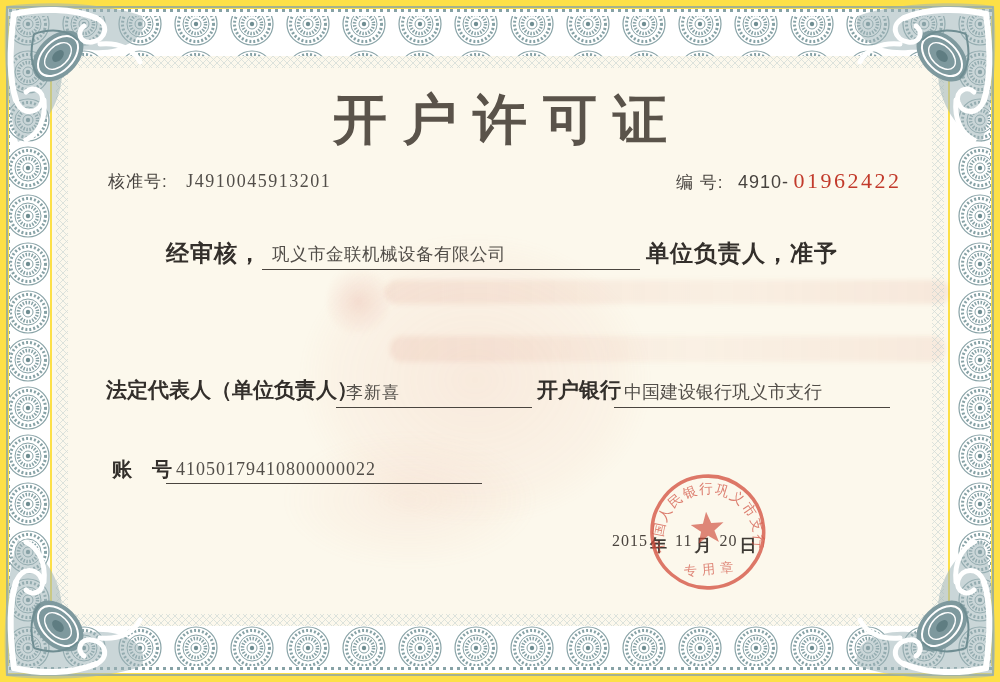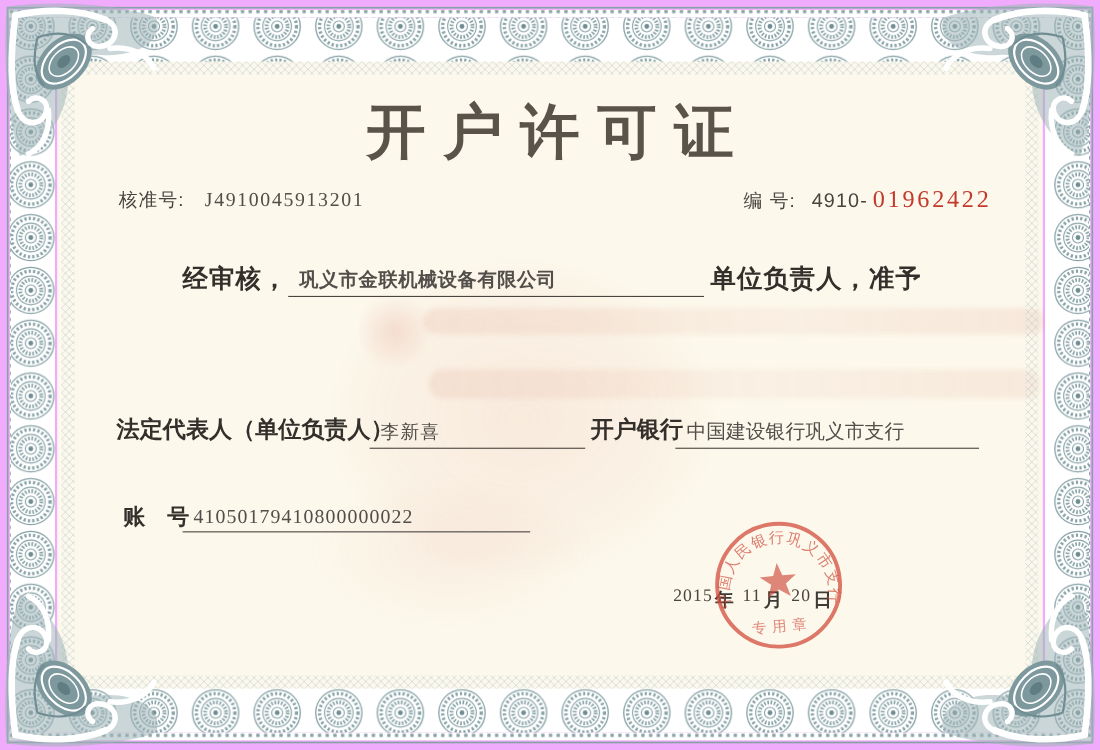--- a/index.html
+++ b/index.html
@@ -1,19 +1,19 @@
 <!DOCTYPE html>
 <html><head>
 <meta charset="utf-8">
 <style>
   * { margin:0; padding:0; box-sizing:border-box; }
   html,body { background:#ffffff; }
   .stage {
     position:relative; width:1000px; height:682px; overflow:hidden;
-    background:#f0abfc;
+    background:#fde047;
     font-family:"Liberation Sans","DejaVu Sans",sans-serif;
   }
   
   .paper {
     position:absolute; left:52px; top:52px; right:52px; bottom:52px;
     background:#fcf8ec; z-index:1;
   }
   
   .wm { position:absolute; z-index:2; pointer-events:none; }
   .wm-center {
@@ -50,21 +50,21 @@
   .approval .val { font-size:18px; letter-spacing:1.5px; margin-left:14px; }
   .serial { left:676px; top:168px; }
   .serial .pfx { font-size:18px; color:#47433f; margin-left:10px; letter-spacing:1px; }
   .serial .num { font-family:Liberation Serif, serif; font-size:22px;
     color:#c23a2b; letter-spacing:2.5px; margin-left:0; }
   .bodytext { font-size:23px; font-weight:700; color:#332f2b; letter-spacing:1px; }
   .row1-prefix { left:166px; top:238px; }
   .field { border-bottom:1.5px solid #4a453f; display:flex; align-items:flex-end; }
   .field .val { padding:0 0 3px 10px; }
   .company-field { left:262px; top:234px; width:378px; height:36px; }
-  .company-field .val { font-size:17.5px; letter-spacing:0.5px;font-weight:bold; }
+  .company-field .val { font-size:17.5px; letter-spacing:0.5px; }
   .row1-suffix { left:646px; top:238px; }
   .row2 { left:106px; top:296px; }
   .mid-lbl { font-size:21px; font-weight:700; color:#332f2b; }
   .rep-label { left:106px; top:376px; }
   .rep-field { left:336px; top:372px; width:196px; height:36px; }
   .rep-field .val { font-size:17px; letter-spacing:1px; }
   .bank-label { left:537px; top:376px; }
   .bank-field { left:614px; top:372px; width:276px; height:36px; }
   .bank-field .val { font-size:18px; }
   .acct-label { left:112px; top:456px; font-size:20px; font-weight:700; color:#332f2b; }

